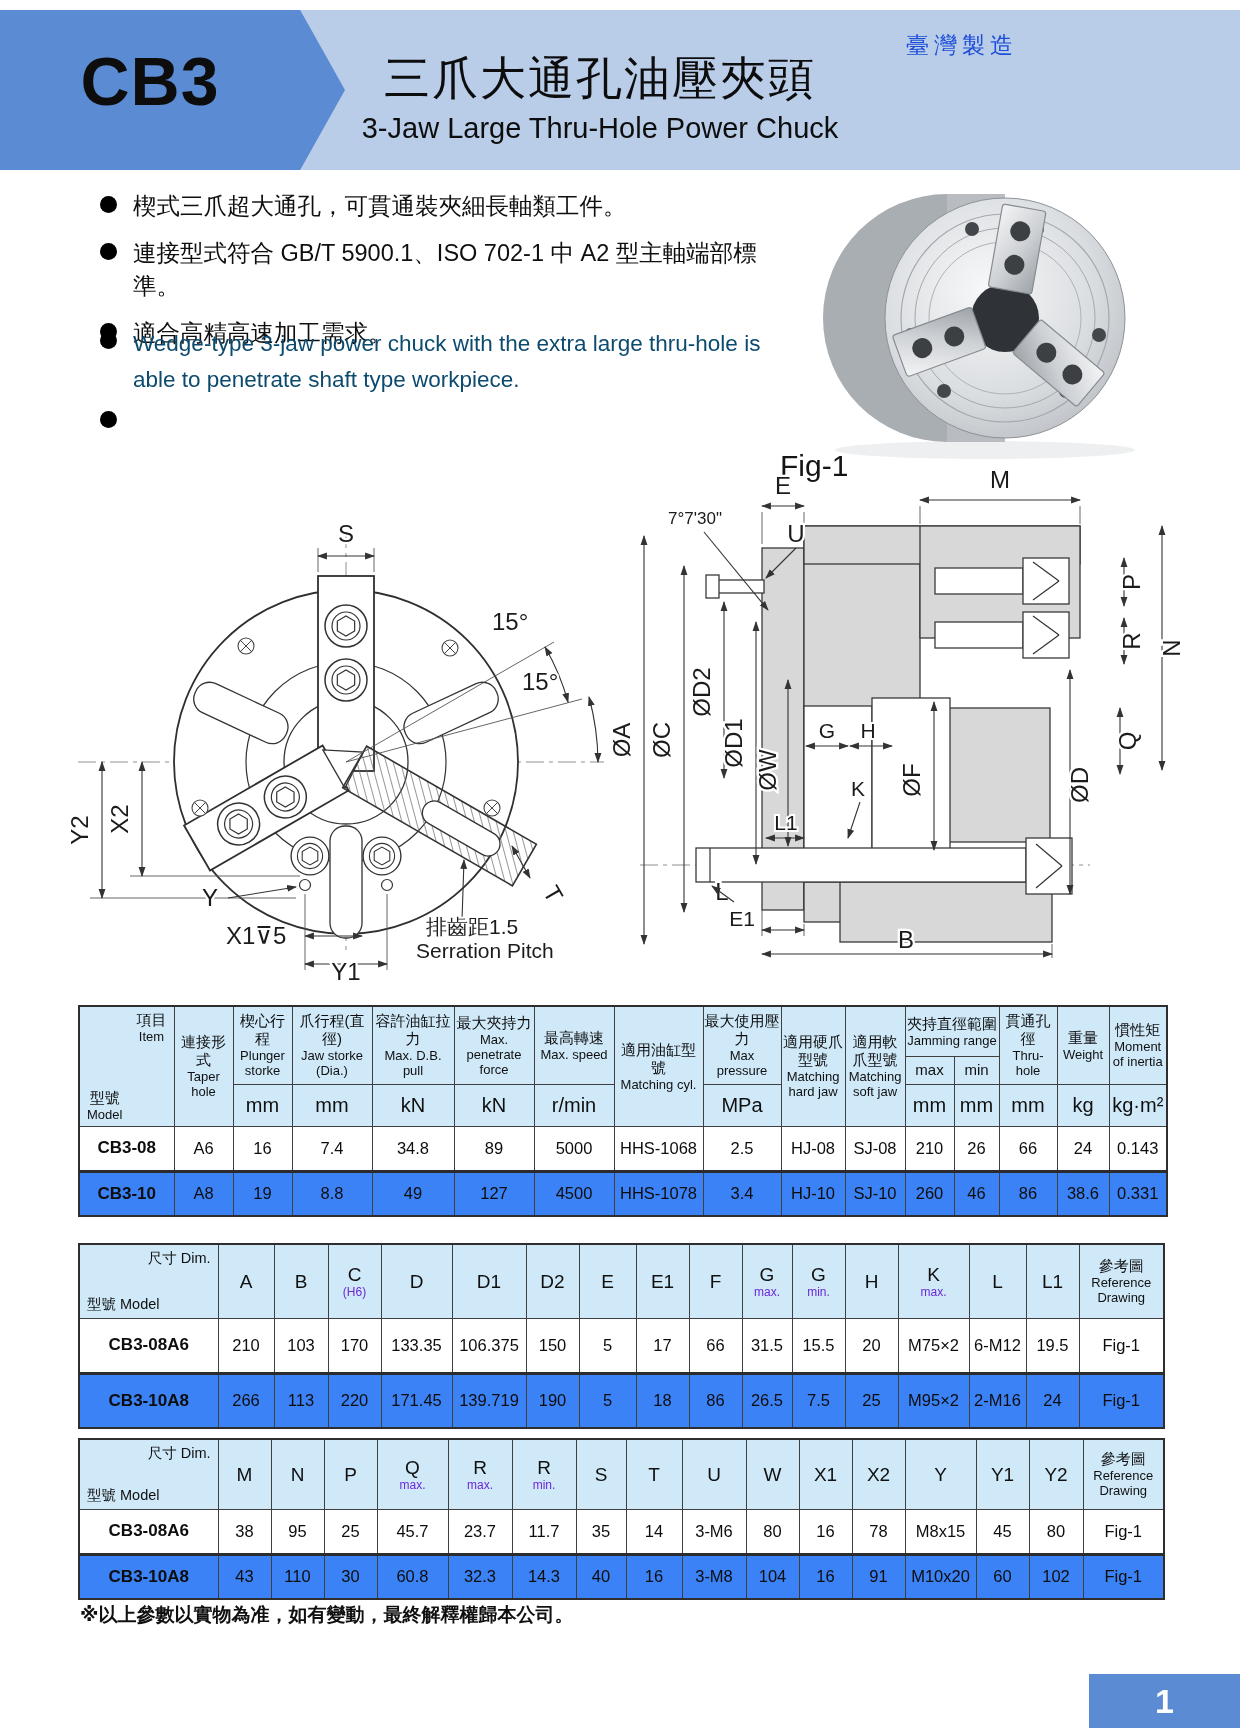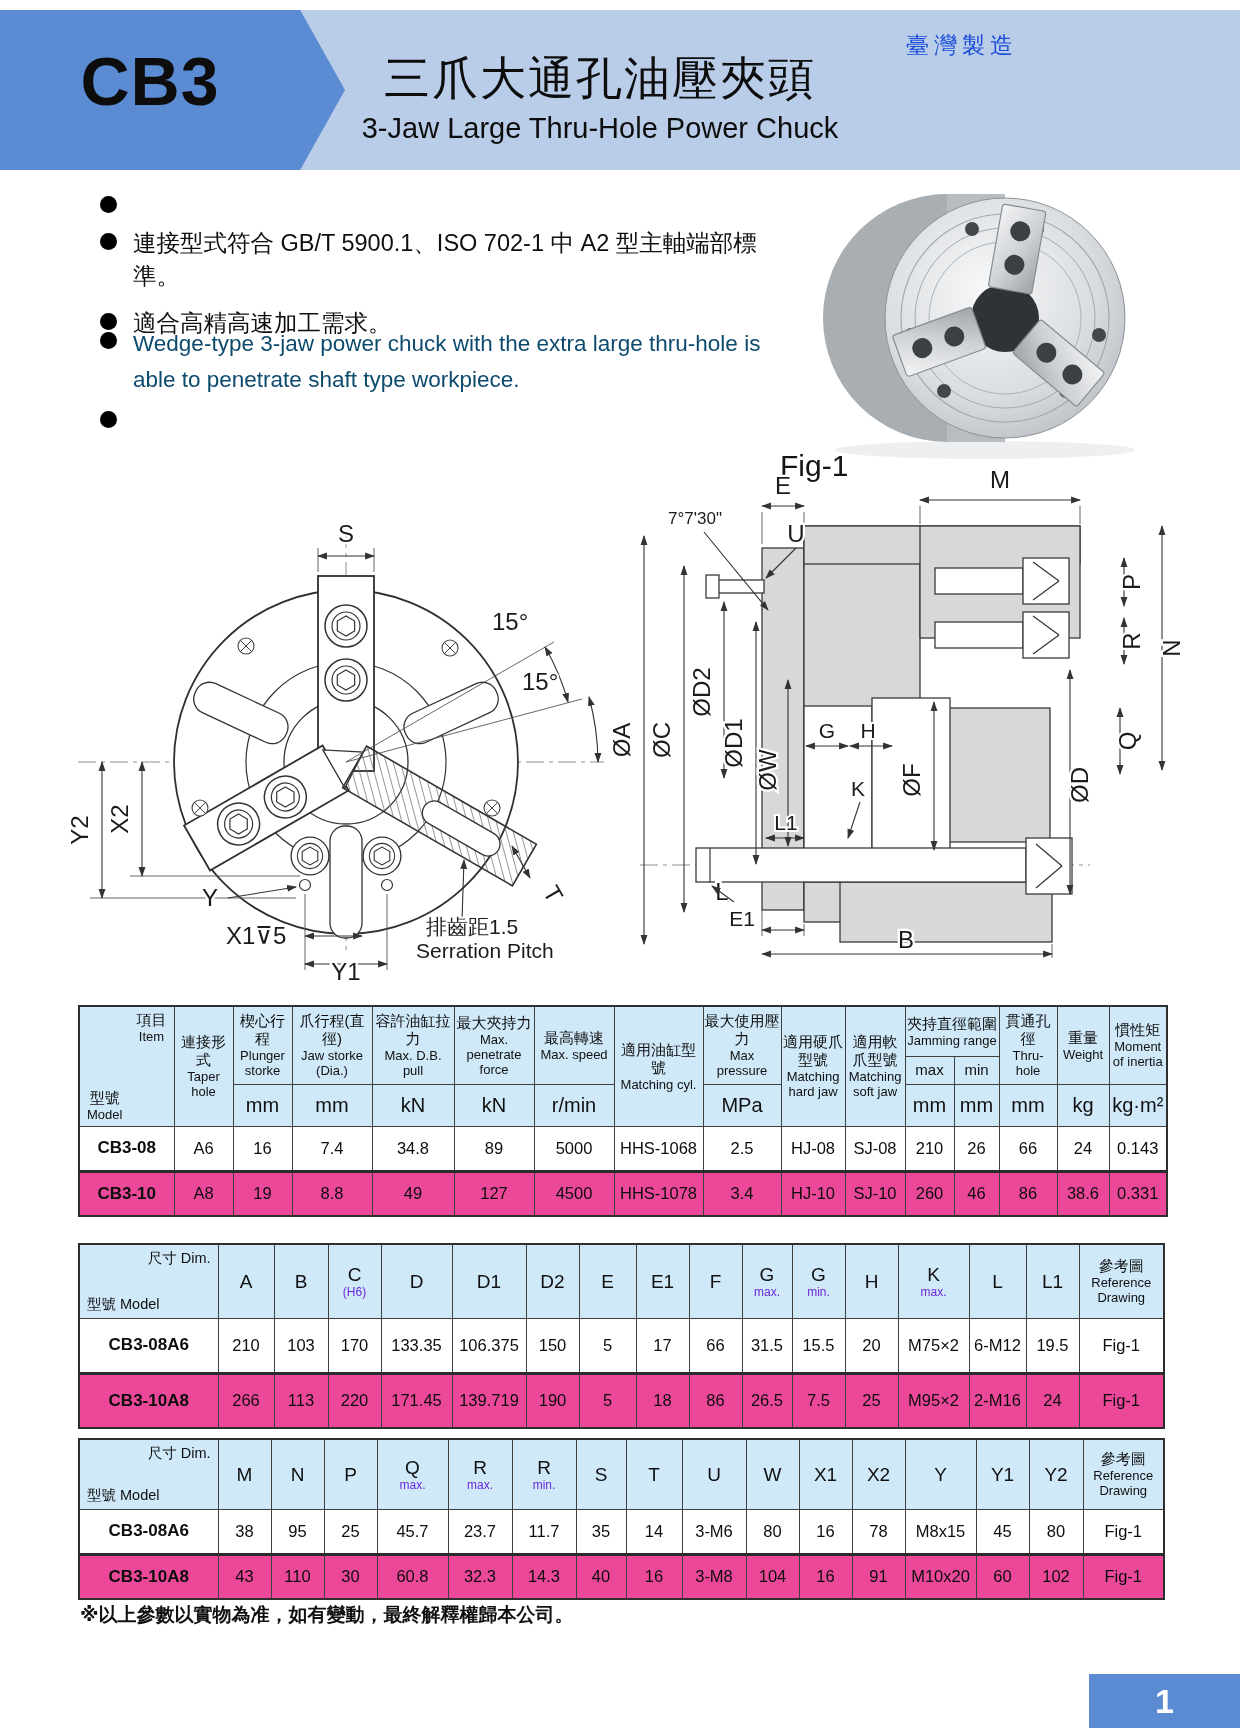--- a/index.html
+++ b/index.html
@@ -69,21 +69,21 @@
   .en { display:block; font-size:13px; line-height:15px; color:#101010; }
   .unit { font-size:20px; color:#101010; }
   .t  { display:block; font-size:19px; line-height:21px; color:#101010; }
   .s  { display:block; font-size:12px; line-height:14px; color:#6d28d9; }
   tr.h1 { height:50px; } tr.h2 { height:28px; } tr.h3 { height:42px; }
   tr.hd2 { height:74px; } tr.hd3 { height:70px; }
   tr.d  { height:45px; } tr.d2 { height:55px; }
   tr.d + tr.d td, tr.d2 + tr.d2 td { border-top:3px solid #2c2c2c; }
   td { font-size:16.5px; color:#0d0d0d; }
   td.model { font-weight:bold; font-size:17px; }
-  tr.alt td { background:#ec4899; }
+  tr.alt td { background:#3b82f6; }
   .diag {
     position:relative;
     background:
       linear-gradient(to top right,
         rgba(0,0,0,0) calc(50% - 0.9px),
         #3f3f3f calc(50% - 0.9px) calc(50% + 0.9px),
         rgba(0,0,0,0) calc(50% + 0.9px)) #cfe9f9;
   }
   .diag .ctr { position:absolute; top:4px; right:7px; text-align:center; }
   .diag .cbl { position:absolute; bottom:4px; left:7px; text-align:center; }
@@ -100,20 +100,21 @@
 <div class="abs band"></div>
 <div class="abs arrow"></div>
 <div class="abs model-code">CB3</div>
 <div class="abs title-zh">三爪大通孔油壓夾頭</div>
 <div class="abs title-en">3-Jaw Large Thru-Hole Power Chuck</div>
 <div class="abs made-in">臺灣製造</div>
 
 <div class="abs features feat-zh">
   <div class="feat-item">
     <span class="dot"></span>
+    <span class="ftext">楔式三爪超大通孔，可貫通裝夾細長軸類工件。</span>
   </div>
   <div class="feat-item">
     <span class="dot"></span>
     <span class="ftext">連接型式符合 GB/T 5900.1、ISO 702-1 中 A2 型主軸端部標準。</span>
   </div>
   <div class="feat-item">
     <span class="dot"></span>
     <span class="ftext">適合高精高速加工需求。</span>
   </div>
 </div>

